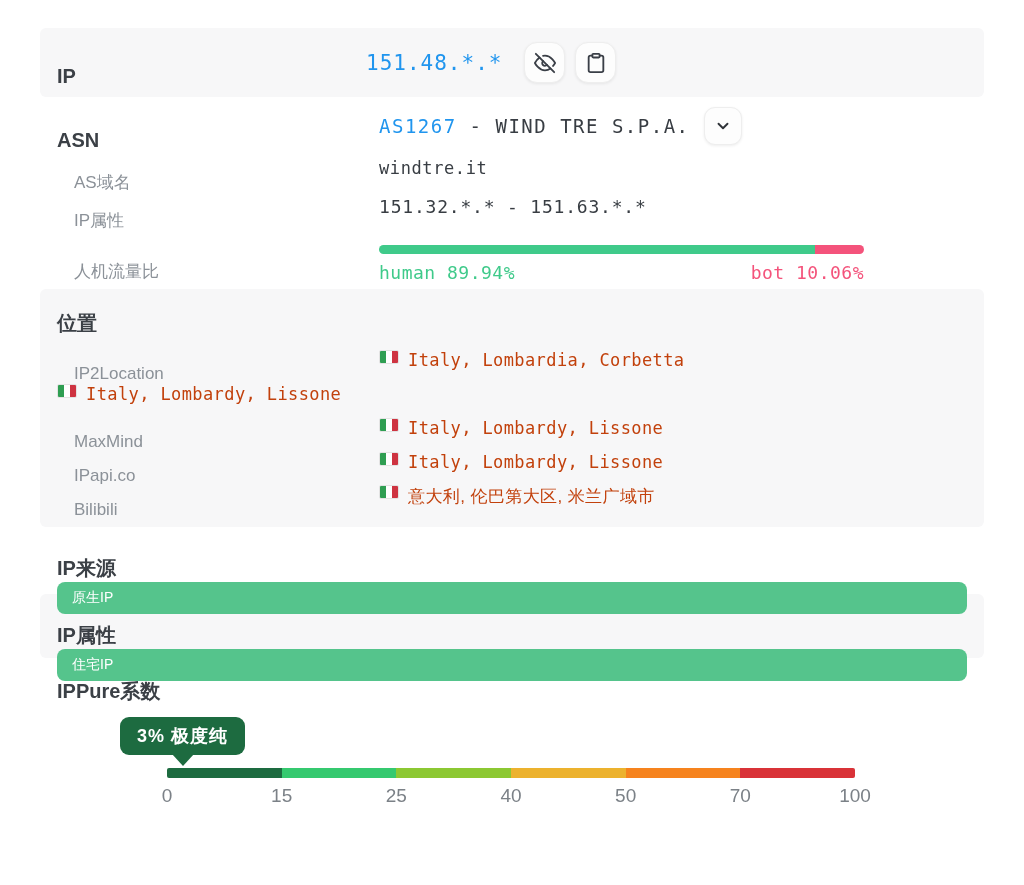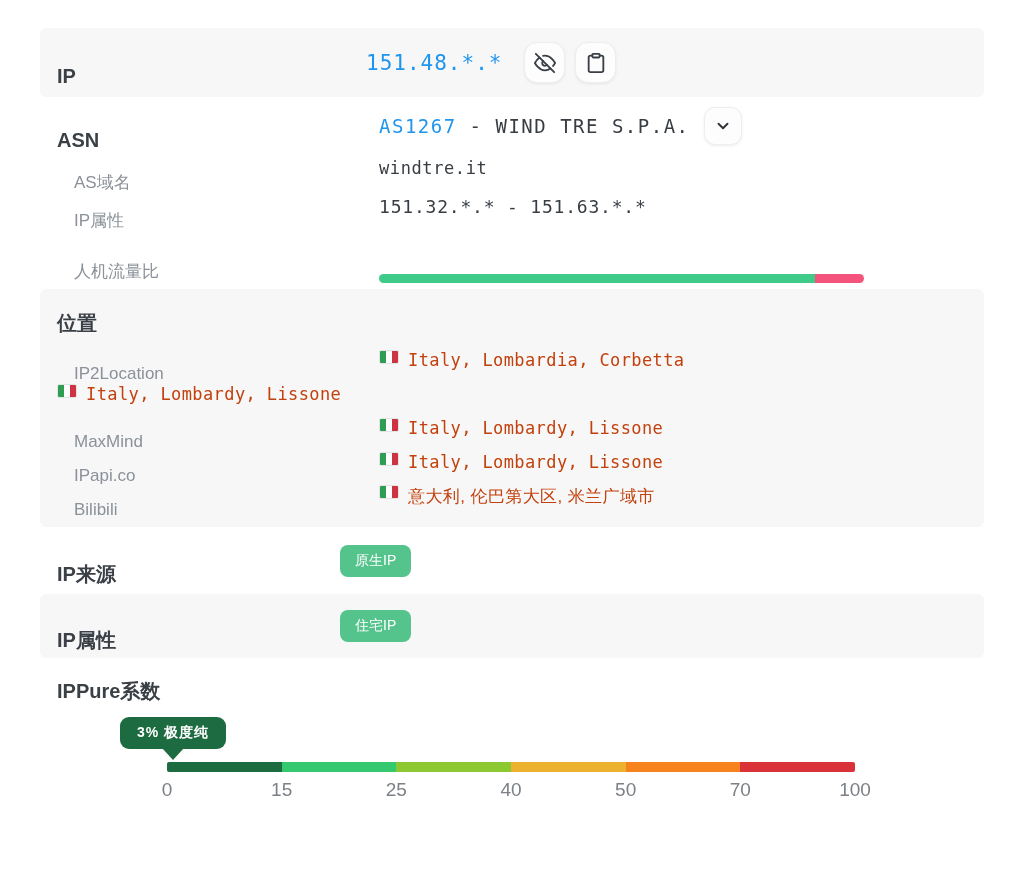--- a/index.html
+++ b/index.html
@@ -51,31 +51,31 @@
   .loc-row { height:34px; align-items:center; }
   .loc-value { display:flex; align-items:flex-start; font-size:17px; letter-spacing:0.4px; color:#c2410c; }
   .flag { display:inline-flex; width:20px; height:14px; margin-right:9px; border-radius:2px;
           overflow:hidden; flex-shrink:0; border:1px solid #e3e3e3; }
   .flag i { flex:1; }
   .flag .f-g { background:#2f9e52; }
   .flag .f-w { background:#ffffff; }
   .flag .f-r { background:#ce3341; }
 
   
-  .badge-row { height:67px; display:flex; align-items:center; padding:0 17px; }
+  .badge-row { height:67px; display:flex; padding:0 17px;flex-direction:column; }
   .badge-row.attr { height:64px; }
   .badge { display:inline-block; background:#55c48c; color:#ffffff; font-size:14px;
            padding:7px 15px; border-radius:8px; }
 
   
   .ippure-band { padding:20px 17px 0; }
   .ippure-title { font-size:20px; font-weight:700; margin-bottom:12px; }
   .gauge { position:relative; margin-left:110px; width:688px; }
   .gauge-tooltip { position:relative; display:inline-block; margin-left:-47px;
-                   background:#1d6b40; color:#ffffff; font-size:14px; font-weight:700;
+                   background:#1d6b40; color:#ffffff; font-size:18px; font-weight:700;
                    letter-spacing:1px; padding:7px 17px; border-radius:9px; }
   .gauge-tooltip::after { content:""; position:absolute; top:100%; left:50%;
                    transform:translateX(-50%); margin-top:-1px;
                    border-left:11px solid transparent; border-right:11px solid transparent;
                    border-top:12px solid #1d6b40; }
   .scale-bar { display:flex; height:10px; margin-top:13px; border-radius:2px; overflow:hidden; }
   .scale-bar i { flex:1; }
   .seg-0 { background:#1d6b40; }
   .seg-1 { background:#35c96f; }
   .seg-2 { background:#8cc832; }
@@ -156,20 +156,24 @@
 
     <div class="flexrow traffic-row">
       <div class="label-col">
         <span class="sub-label">人机流量比</span>
       </div>
       <div class="traffic-wrap">
         <div class="traffic-bar">
           <div class="traffic-human" style="width: 89.94%;"></div>
           <div class="traffic-bot"></div>
         </div>
+        <div class="traffic-labels mono">
+          <span class="t-human">human 89.94%</span>
+          <span class="t-bot">bot 10.06%</span>
+        </div>
       </div>
     </div>
   </section>
 
   <section class="band gray loc-band">
     <div class="loc-title">位置</div>
 
     <div class="flexrow loc-row">
       <div class="label-col">
         <span class="sub-label">IP2Location</span>

